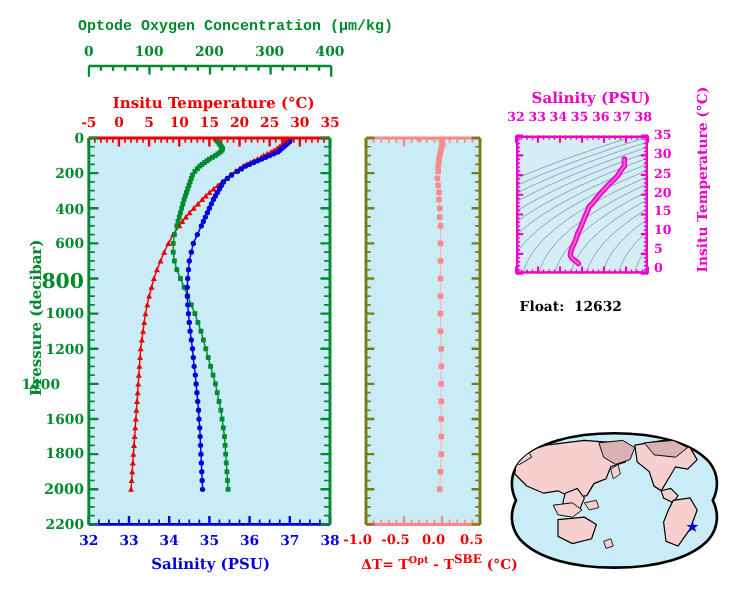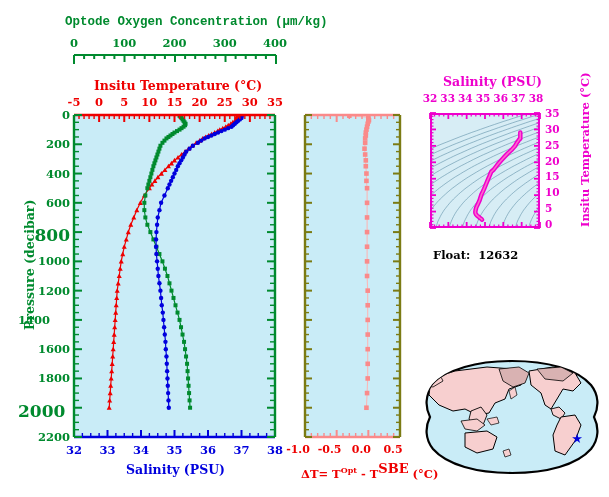--- a/index.html
+++ b/index.html
@@ -469,21 +469,21 @@
     <div style="position: absolute; right: 0px; width: 52px; text-align: right; font-size: 11.5px; font-weight: bold; color: rgb(0, 138, 46); top: -1px;">0</div>
     <div style="position: absolute; right: 0px; width: 52px; text-align: right; font-size: 11.5px; font-weight: bold; color: rgb(0, 138, 46); top: 28.2727px;">200</div>
     <div style="position: absolute; right: 0px; width: 52px; text-align: right; font-size: 11.5px; font-weight: bold; color: rgb(0, 138, 46); top: 57.5455px;">400</div>
     <div style="position: absolute; right: 0px; width: 52px; text-align: right; font-size: 11.5px; font-weight: bold; color: rgb(0, 138, 46); top: 86.8182px;">600</div>
     <div style="position: absolute; right: 0px; width: 52px; text-align: right; font-size: 17px; font-weight: bold; color: rgb(0, 138, 46); top: 116.091px;">800</div>
     <div style="position: absolute; right: 0px; width: 52px; text-align: right; font-size: 11.5px; font-weight: bold; color: rgb(0, 138, 46); top: 145.364px;">1000</div>
     <div style="position: absolute; right: 0px; width: 52px; text-align: right; font-size: 11.5px; font-weight: bold; color: rgb(0, 138, 46); top: 174.636px;">1200</div>
     <div style="position: absolute; right: 0px; width: 52px; text-align: left; font-size: 11.5px; font-weight: bold; color: rgb(0, 138, 46); top: 203.909px;">1400</div>
     <div style="position: absolute; right: 0px; width: 52px; text-align: right; font-size: 11.5px; font-weight: bold; color: rgb(0, 138, 46); top: 233.182px;">1600</div>
     <div style="position: absolute; right: 0px; width: 52px; text-align: right; font-size: 11.5px; font-weight: bold; color: rgb(0, 138, 46); top: 262.455px;">1800</div>
-    <div style="position: absolute; right: 0px; width: 52px; font-size: 17px; font-weight: bold; color: rgb(0, 138, 46); top: 291.727px;">2000</div>
+    <div style="position: absolute; right: 0px; width: 52px; text-align: right; font-size: 12px; font-weight: bold; color: rgb(0, 138, 46); top: 291.727px;">2000</div>
     <div style="position: absolute; right: 0px; width: 52px; text-align: right; font-size: 11.5px; font-weight: bold; color: rgb(0, 138, 46); top: 321px;">2200</div>
   </div>
 
 <div class="abs lbl c-green vertlabel" style="left:22px;top:330px;font-size:12.5px;transform:rotate(-90deg);">Pressure (decibar)</div>
 
 <div class="abs" id="sa-ticklabels" style="left:74px;top:443px;width:201px;height:16px;">
     <div class="tk" style="color: rgb(0, 0, 221); font-size: 11.5px; left: -22px; top: 0px; width: 44px;">32</div>
     <div class="tk" style="color: rgb(0, 0, 221); font-size: 11.5px; left: 11.5px; top: 0px; width: 44px;">33</div>
     <div class="tk" style="color: rgb(0, 0, 221); font-size: 11.5px; left: 45px; top: 0px; width: 44px;">34</div>
     <div class="tk" style="color: rgb(0, 0, 221); font-size: 11.5px; left: 78.5px; top: 0px; width: 44px;">35</div>
@@ -664,21 +664,21 @@
       <line x1="101" y1="328" x2="94" y2="328" stroke="#7b7b13" stroke-width="2"></line>
     </g>
 </svg>
 <div class="abs" id="dt-ticklabels" style="left:298px;top:443px;width:110px;height:16px;">
     <div class="tk" style="color: rgb(238, 0, 0); font-size: 11px; left: -22px; top: 0px; width: 44px;">-1.0</div>
     <div class="tk" style="color: rgb(238, 0, 0); font-size: 11px; left: 9.66667px; top: 0px; width: 44px;">-0.5</div>
     <div class="tk" style="color: rgb(238, 0, 0); font-size: 11px; left: 41.3333px; top: 0px; width: 44px;">0.0</div>
     <div class="tk" style="color: rgb(238, 0, 0); font-size: 11px; left: 73px; top: 0px; width: 44px;">0.5</div>
   </div>
 <div class="abs lbl c-red" style="left:301px;top:461px;font-size:11.5px;">
-  <span>ΔT= T</span><sup style="font-size:8px;">Opt</sup><span> - T</span><sup style="font-size:13px;">SBE</sup><span> (°C)</span>
+  <span>ΔT= T</span><sup style="font-size:8px;">Opt</sup><span> - T</span><sup style="font-size:10px;">SBE</sup><span> (°C)</span>
 </div>
 
 <div class="abs lbl c-mag" style="left:443px;top:74px;font-size:12.5px;">Salinity (PSU)</div>
 <div class="abs" id="tss-ticklabels" style="left:430px;top:92px;width:110px;height:14px;">
     <div class="tk" style="color: rgb(238, 0, 204); font-size: 10.5px; left: -22px; top: 0px; width: 44px;">32</div>
     <div class="tk" style="color: rgb(238, 0, 204); font-size: 10.5px; left: -4.33333px; top: 0px; width: 44px;">33</div>
     <div class="tk" style="color: rgb(238, 0, 204); font-size: 10.5px; left: 13.3333px; top: 0px; width: 44px;">34</div>
     <div class="tk" style="color: rgb(238, 0, 204); font-size: 10.5px; left: 31px; top: 0px; width: 44px;">35</div>
     <div class="tk" style="color: rgb(238, 0, 204); font-size: 10.5px; left: 48.6667px; top: 0px; width: 44px;">36</div>
     <div class="tk" style="color: rgb(238, 0, 204); font-size: 10.5px; left: 66.3333px; top: 0px; width: 44px;">37</div>

